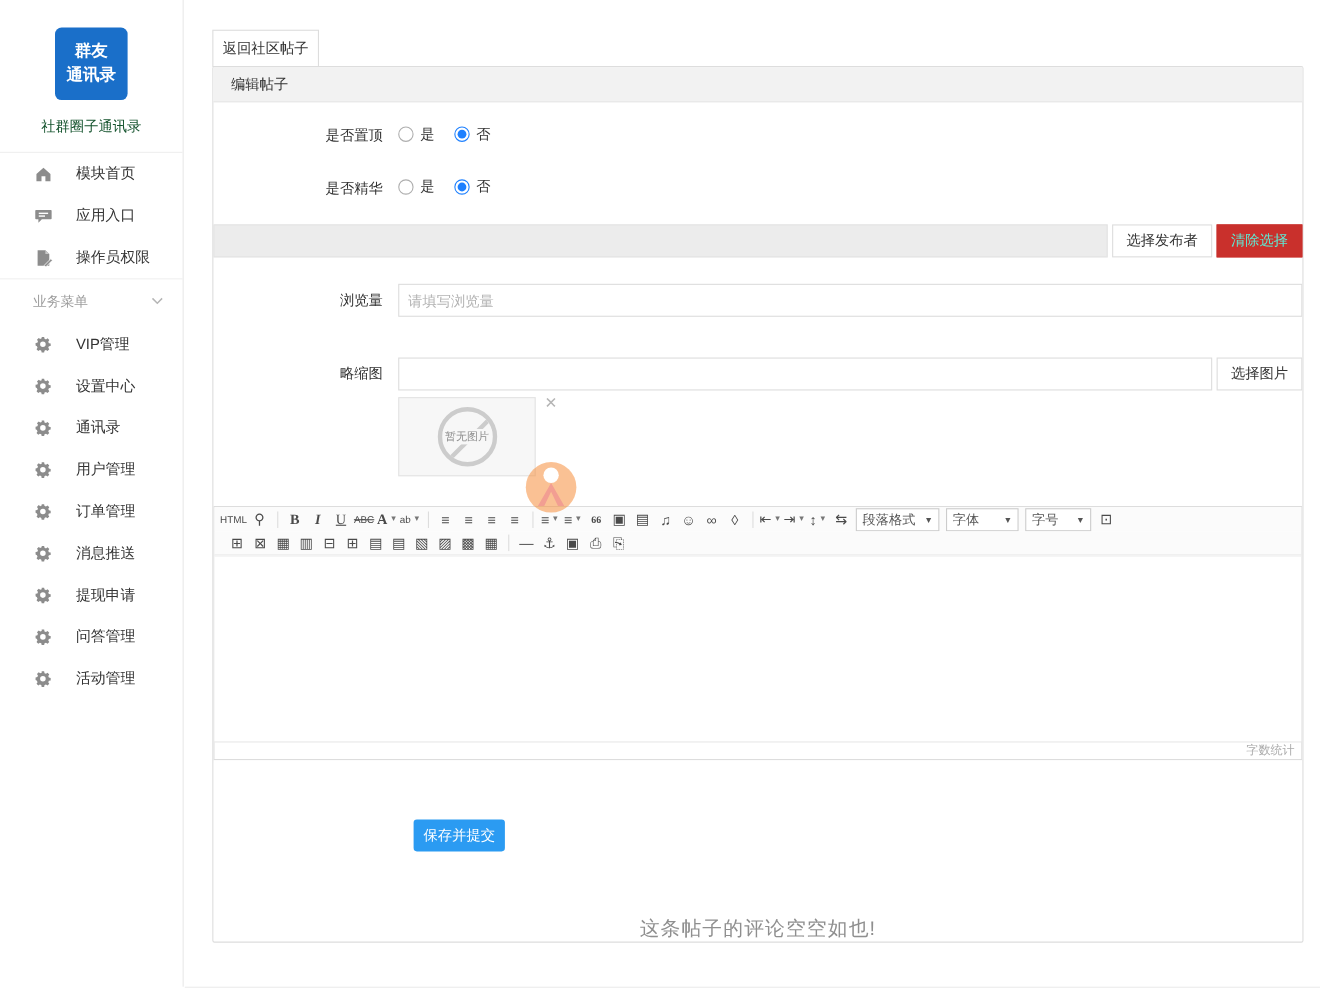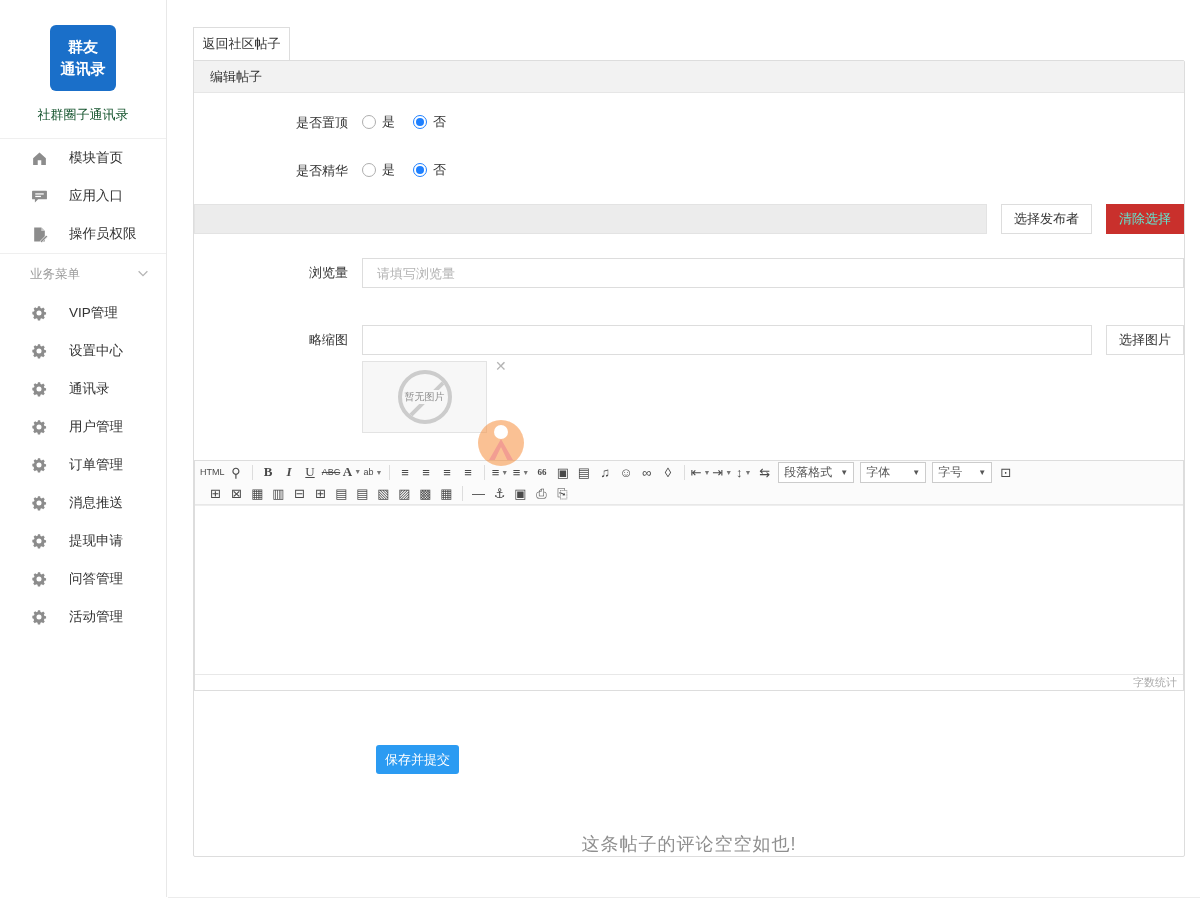--- a/index.html
+++ b/index.html
@@ -48,25 +48,25 @@
   .r6 { margin-bottom:27px; }
 
   .radio-opt { display:inline-flex; align-items:center; margin-right:18px; font-size:13px;
     color:#333; cursor:pointer; }
   .rb { width:14px; height:14px; border:1px solid #aeaeae; border-radius:50%; margin-right:6px;
     background:#fff; position:relative; flex:none; }
   .rb.on { border-color:#1e80ff; }
   .rb.on::after { content:""; position:absolute; left:2px; top:2px; right:2px; bottom:2px;
     background:#1e80ff; border-radius:50%; }
 
-  .input { height:30px; width:100%; border:1px solid #ddd; font-size:13px; padding:0 14px;
+  .input { height:30px; width:100%; border:1px solid #ddd; font-size:13px; padding:0 8px;
     color:#333; background:#fff; outline:none; }
   .input::placeholder { color:#b3b3b3; }
   .input.disabled { background:#ececec; border-color:#e3e3e3; }
-  .hwrap { display:flex; gap:14px; }
+  .hwrap { display:flex; gap:4px; }
   .hwrap .input { flex:1; }
   .btn { height:30px; flex:none; font-size:13px; border:1px solid #ddd; background:#fff;
     color:#333; padding:0 12px; cursor:pointer; white-space:nowrap; }
   .btn.red { background:#c9302c; border-color:#c9302c; color:#5eead4; }
 
   .preview { width:125px; height:72px; border:1px solid #e3e3e3; background:#f7f7f7;
     display:flex; align-items:center; justify-content:center; position:relative; }
   .noimg { width:54px; height:54px; border:4px solid #ccc; border-radius:50%; position:relative;
     display:flex; align-items:center; justify-content:center; overflow:hidden; }
   .noimg::before { content:""; position:absolute; left:50%; top:-4px; width:4px; height:62px;

